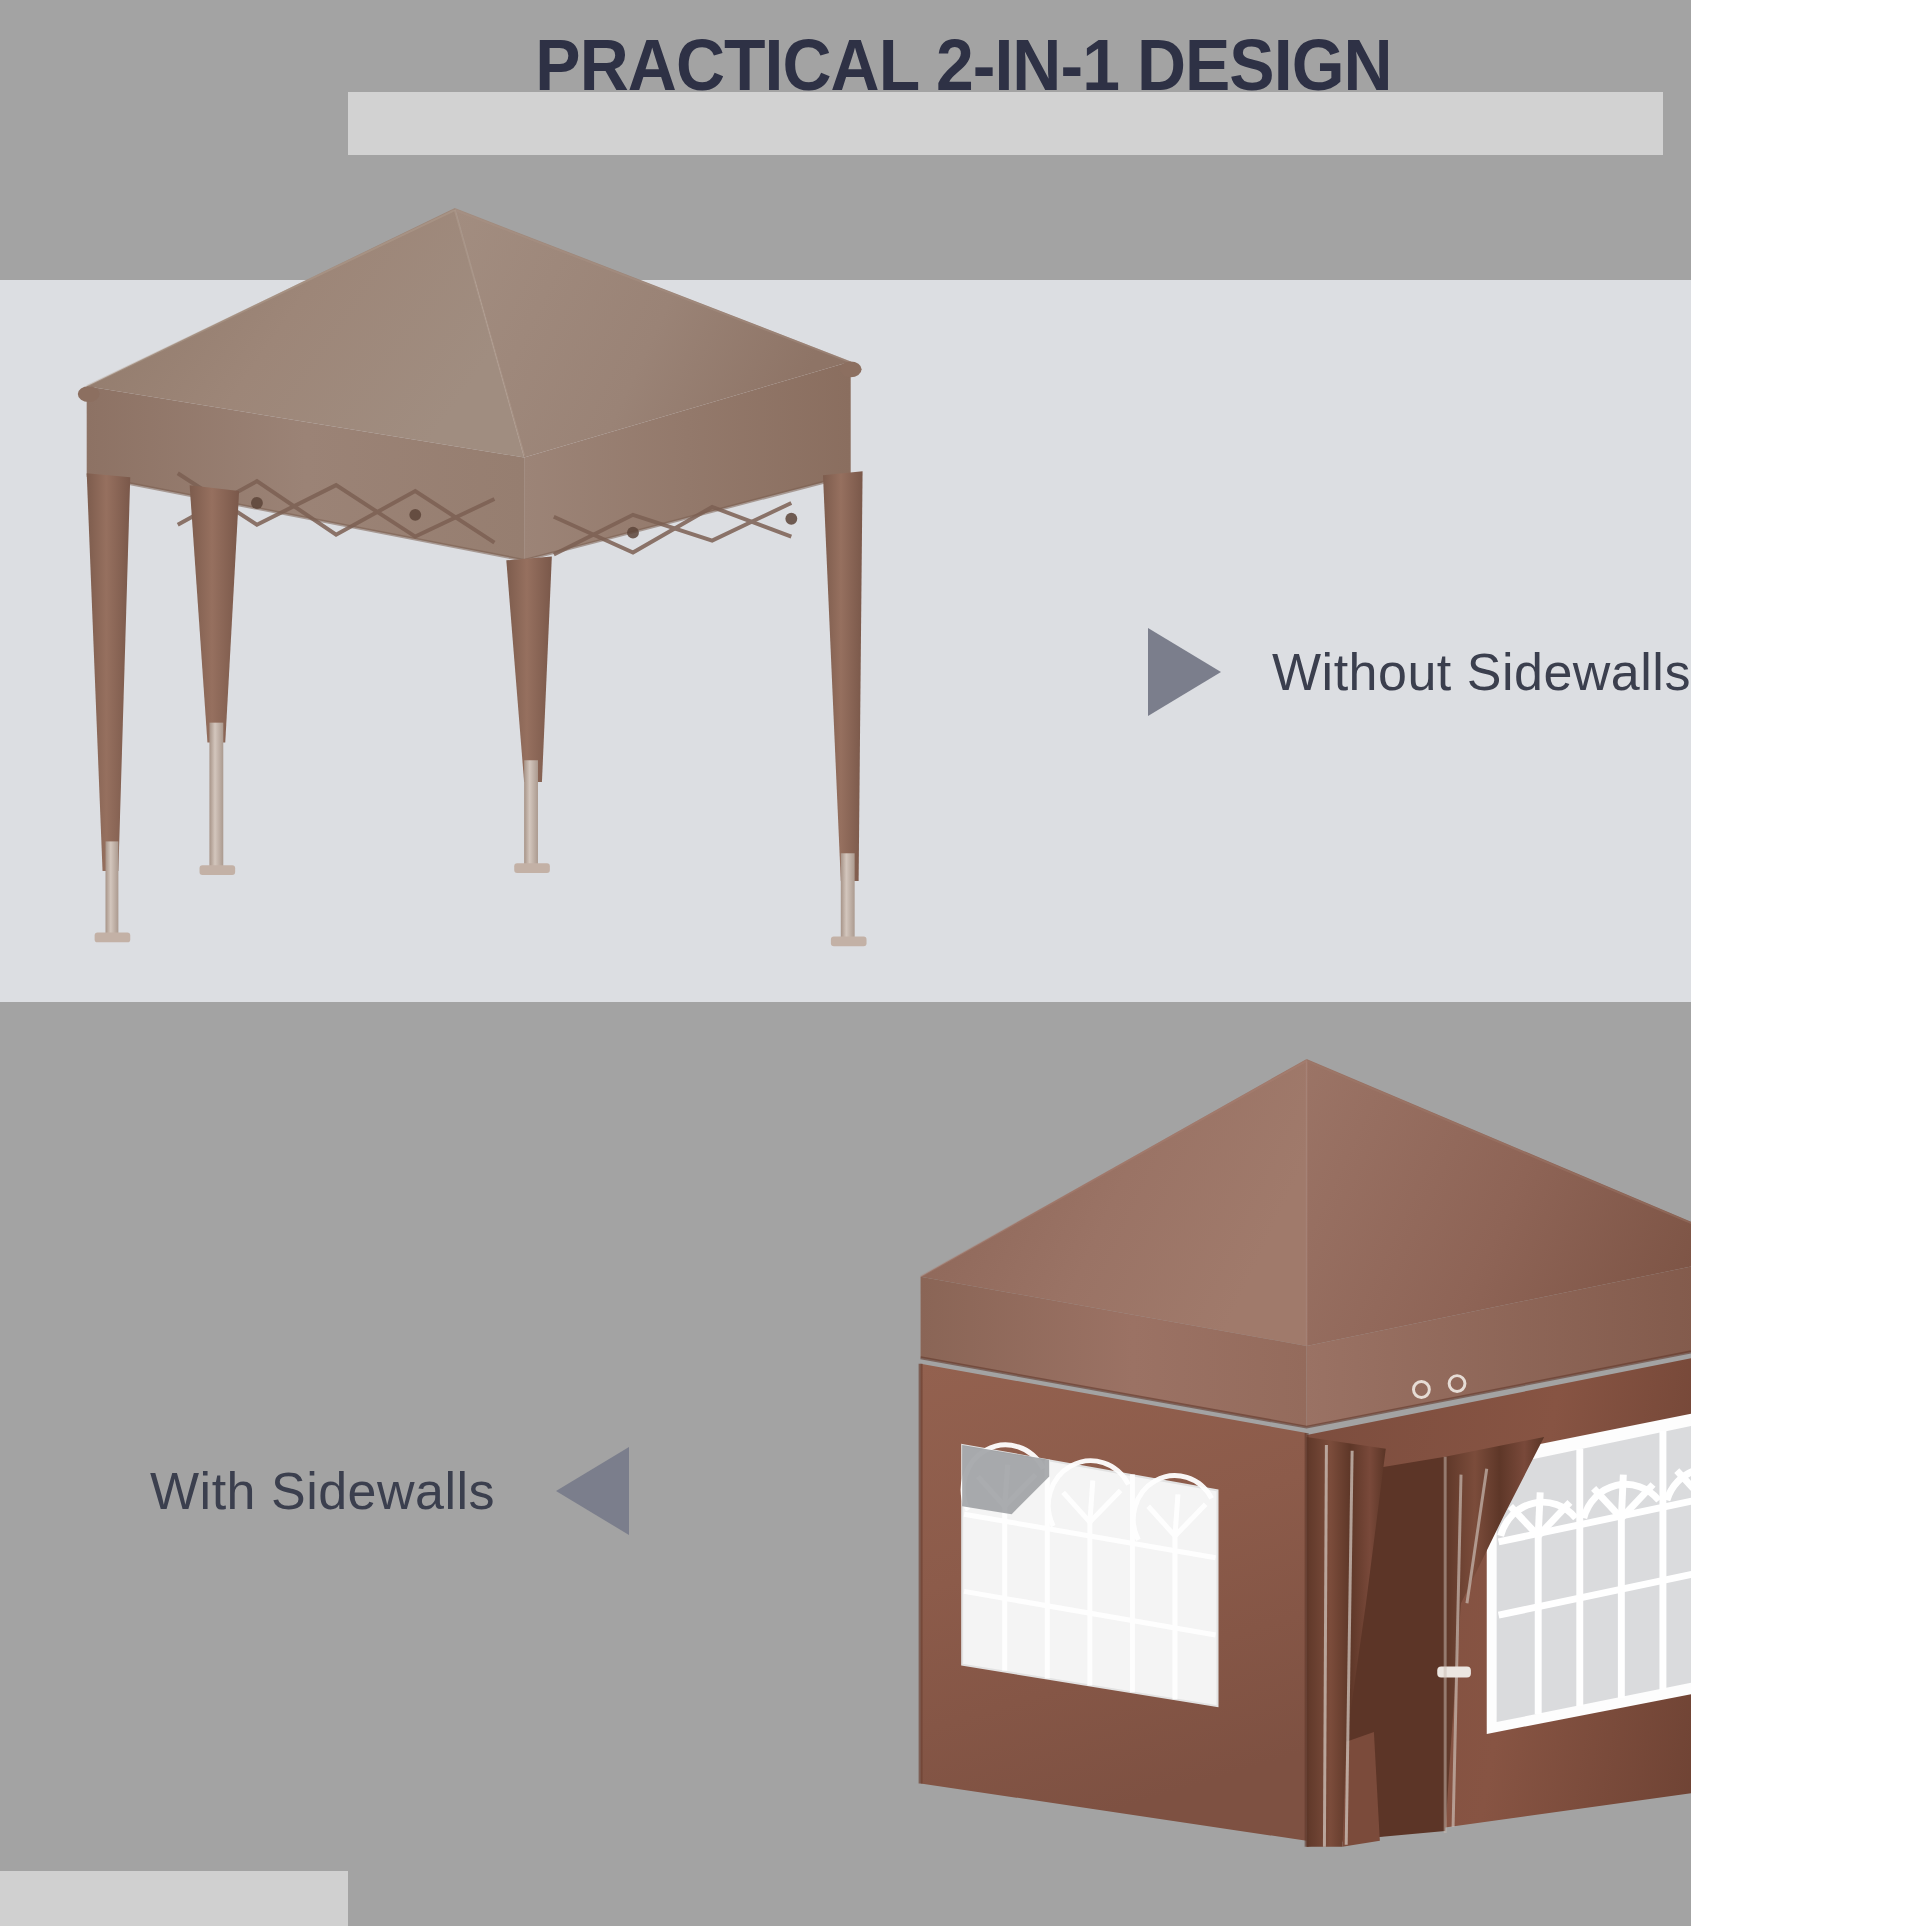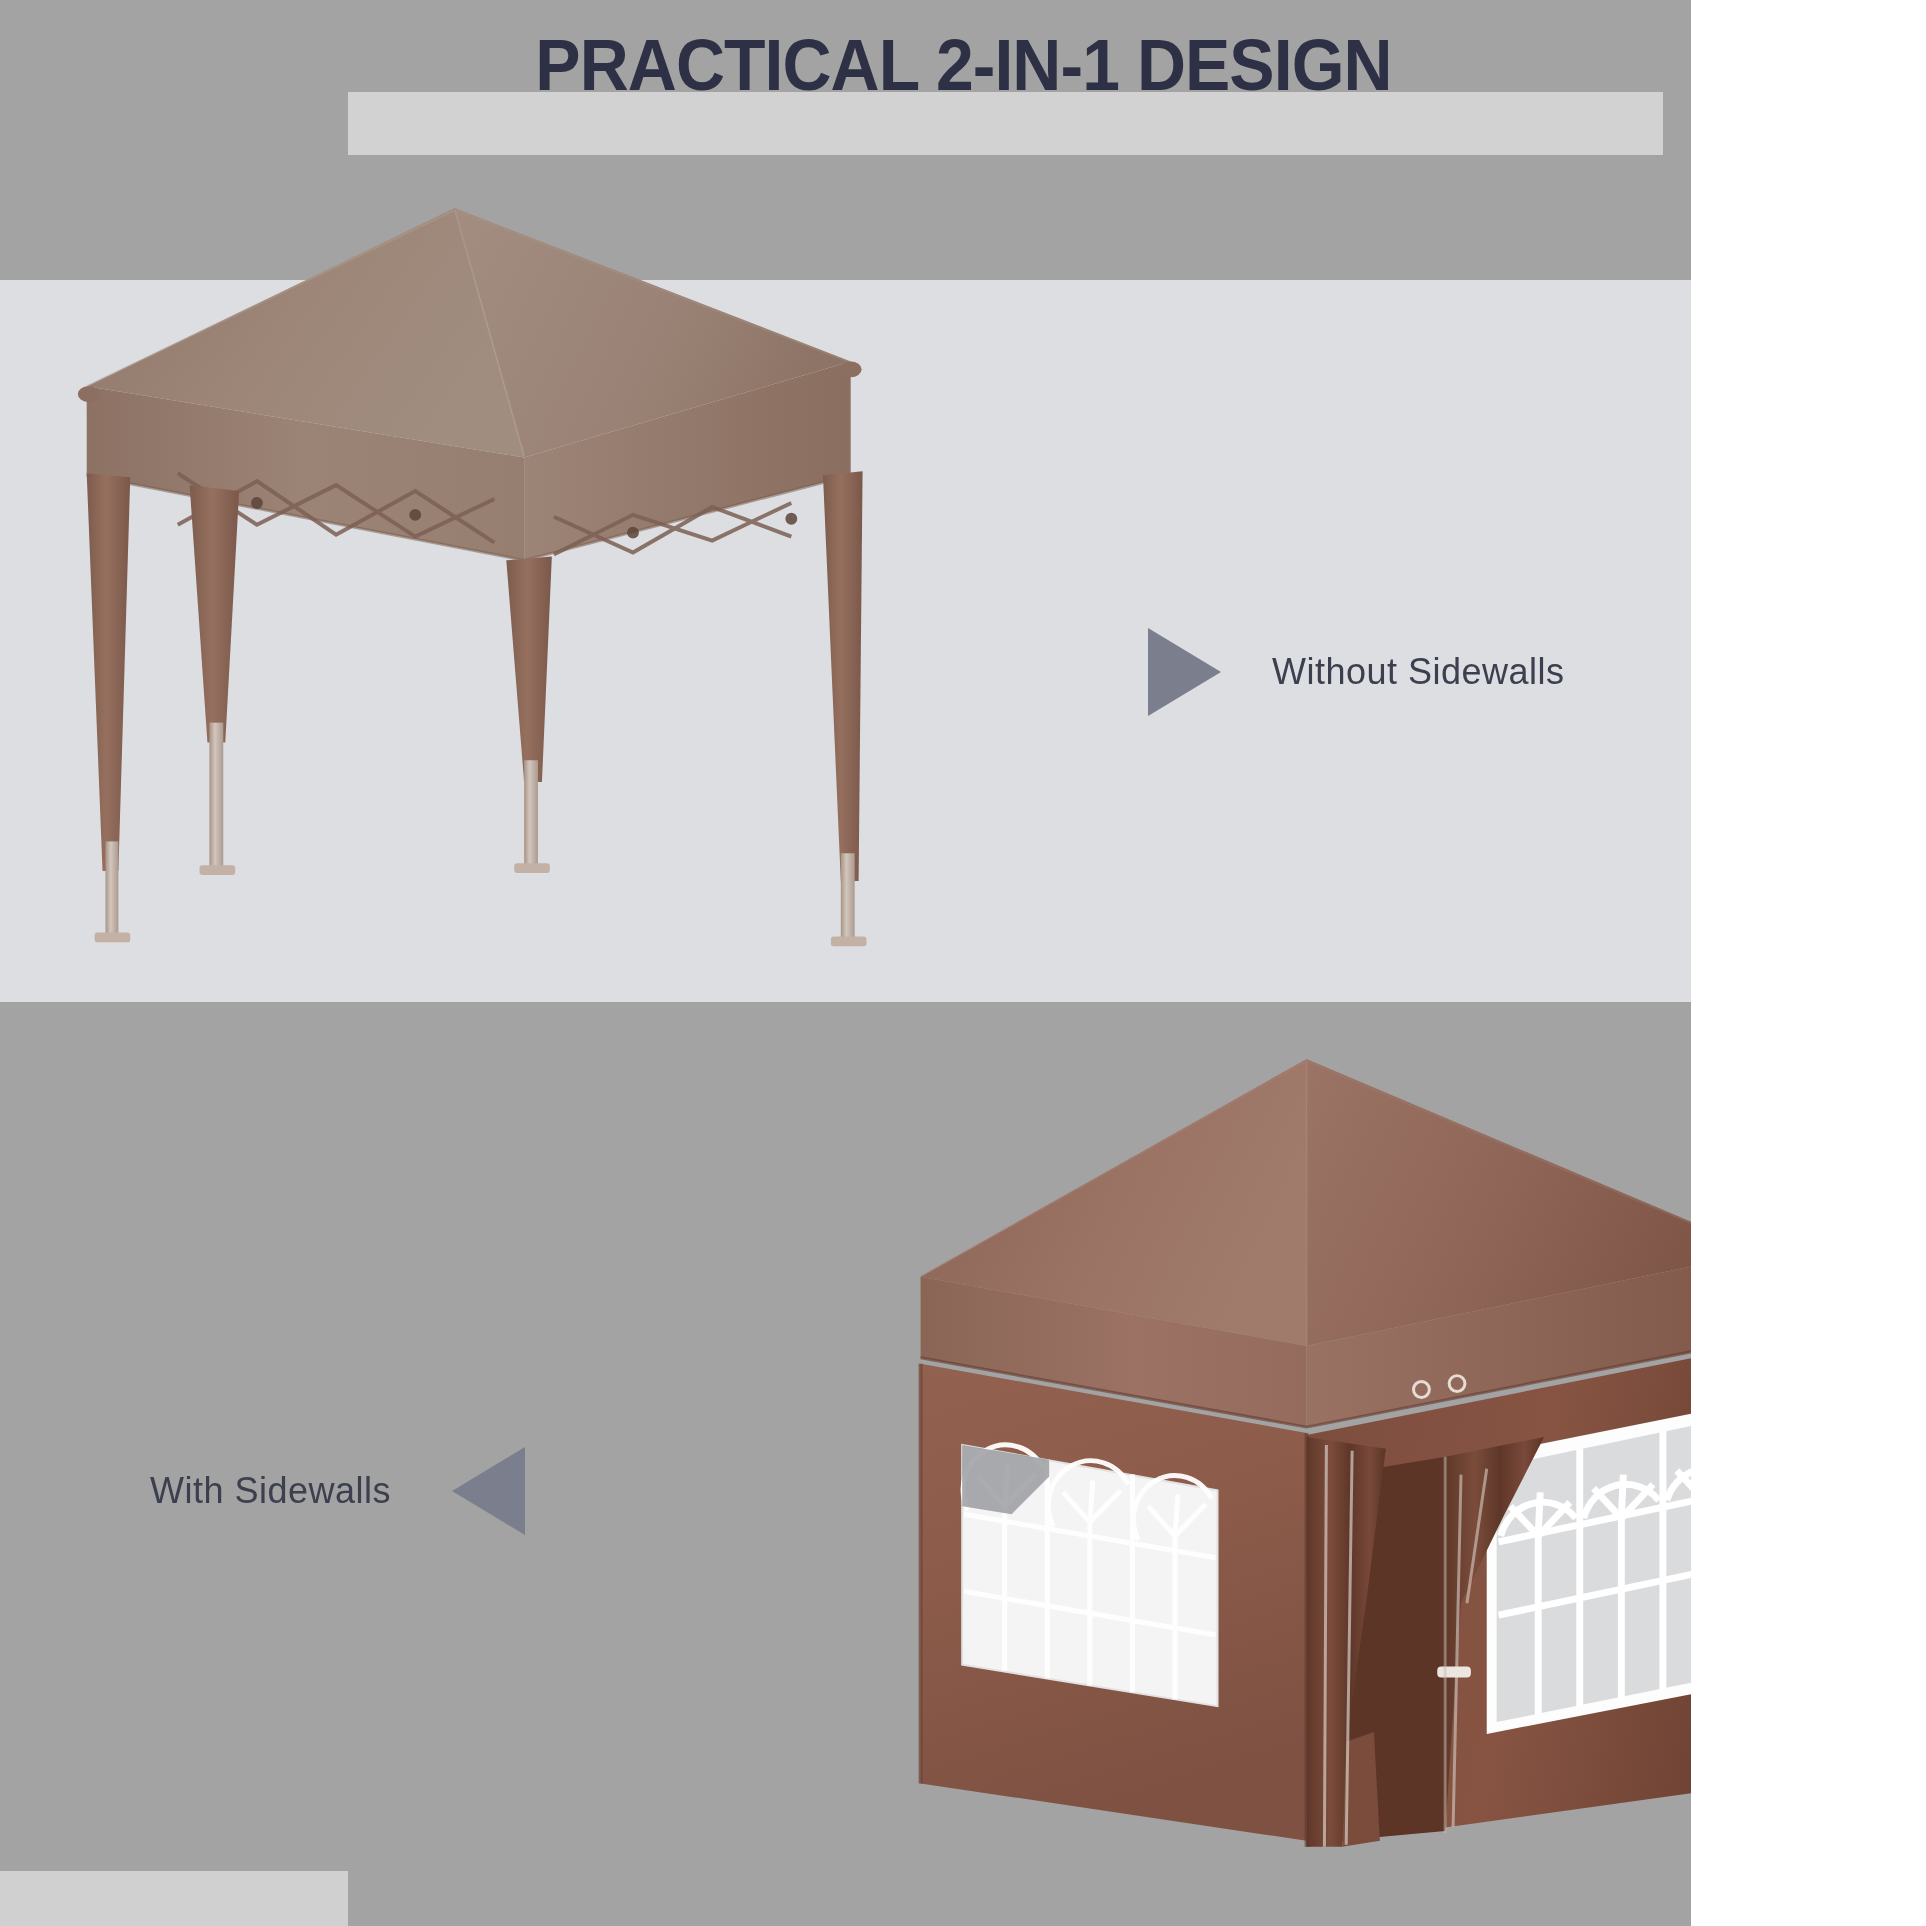--- a/index.html
+++ b/index.html
@@ -30,21 +30,21 @@
     transform-origin:center top;
   }
 
   
   .band-top{position:absolute;left:0;top:280px;width:1927px;height:722px;background:#dcdee2;}
   .band-bottom-left{position:absolute;left:0;top:1871px;width:348px;height:55px;background:#d0d0d0;}
 
   
   .callout{position:absolute;display:flex;align-items:center;}
   .callout .lbl{
-    font-size:36px;color:#3b3f4e;font-weight:400;white-space:nowrap;
+    font-size:52px;color:#3b3f4e;font-weight:400;white-space:nowrap;
     letter-spacing:0.5px;
   }
   .tri-right{
     width:0;height:0;
     border-top:44px solid transparent;
     border-bottom:44px solid transparent;
     border-left:73px solid #7b7e8c;
   }
   .tri-left{
     width:0;height:0;

